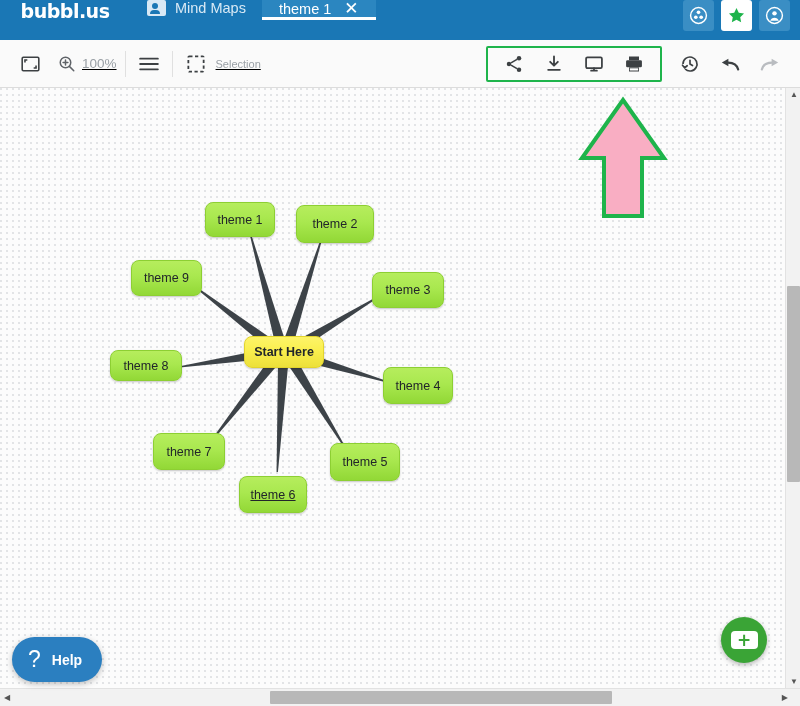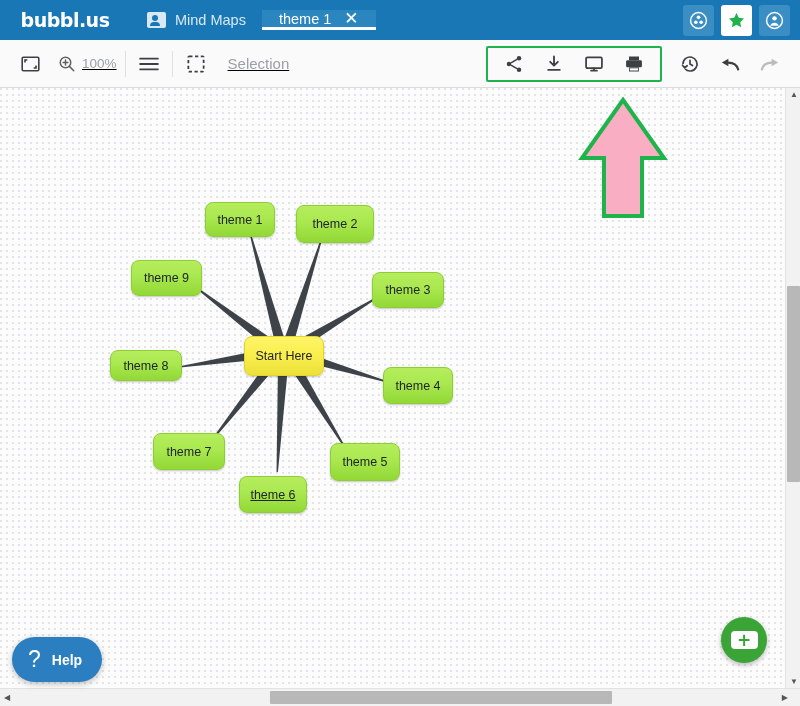--- a/index.html
+++ b/index.html
@@ -6,21 +6,21 @@
   html, body {
     width: 800px; height: 706px;
     font-family: "Liberation Sans", sans-serif;
     overflow: hidden; background: #fff;
   }
   #app { position: relative; width: 800px; height: 706px; }
 
   
   .header {
     position: absolute; left: 0; top: 0; width: 800px; height: 40px;
-    background: #1a77b5; display: flex; align-items: center;
+    background: #1a77b5; display: flex; align-items: flex-start;
   }
   .logo {
     width: 130px; display: flex; align-items: center; justify-content: center;
     color: #fff; font-size: 19px; font-weight: bold; letter-spacing: -0.5px;
     font-family: "DejaVu Sans", sans-serif;
   }
   .nav-item {
     display: flex; align-items: center; gap: 9px; padding: 0 16px;
     color: #d8e9f5; font-size: 14.5px; cursor: pointer;
   }
@@ -59,21 +59,21 @@
     position: absolute; left: 0; top: 40px; width: 800px; height: 48px;
     background: #fafafa; border-bottom: 1px solid #dcdcdc;
     display: flex; align-items: center; text-decoration: underline;
   }
   .tb-btn {
     display: flex; align-items: center; justify-content: center;
     cursor: pointer; color: #3c4043;
   }
   .tb-sep { width: 1px; height: 26px; background: #e0e0e0; }
   .zoom-label { font-size: 13.5px; color: #9aa0a6; margin-left: 6px; }
-  .sel-label { font-size: 15px; color: #9aa0a6; margin-left: 23px; }
+  .sel-label { font-size: 11px; color: #9aa0a6; margin-left: 11px; }
   .tb-spacer { flex: 1; }
   .green-box {
     display: flex; align-items: center; border: 2px solid #1eb44b;
     border-radius: 2px; height: 36px; padding: 0 6px;
   }
   .tb-icon-btn { width: 40px; height: 34px; display:flex; align-items:center; justify-content:center; cursor:pointer; }
 
   
   .canvas-wrap {
     position: absolute; left: 0; top: 88px; width: 785px; height: 600px;
@@ -299,21 +299,21 @@
         </div>
         <div class="node green" style="left: 153px; top: 345px; width: 72px; height: 37px;">
           <span>theme 7</span>
         </div>
         <div class="node green" style="left: 110px; top: 262px; width: 72px; height: 31px;">
           <span>theme 8</span>
         </div>
         <div class="node green" style="left: 131px; top: 172px; width: 71px; height: 36px; border-radius: 8px;">
           <span>theme 9</span>
         </div>
-        <div class="node root" style="left: 244px; top: 248px; width: 80px; height: 40px;">
+        <div class="node root" style="left: 244px; top: 248px; width: 80px; height: 32px; font-weight: bold;">
           <span>Start Here</span>
         </div>
       </div>
 
     <svg class="arrow-ann" style="left:578px;top:8px" width="90" height="125" viewBox="0 0 90 125">
       <polygon id="arrow-poly" points="45,4 86,62 64,62 64,120 26,120 26,62 4,62" fill="#f9aec3" stroke="#1eb44b" stroke-width="4" stroke-linejoin="miter"></polygon>
     </svg>
   </div>
 
   <div class="vscroll">

